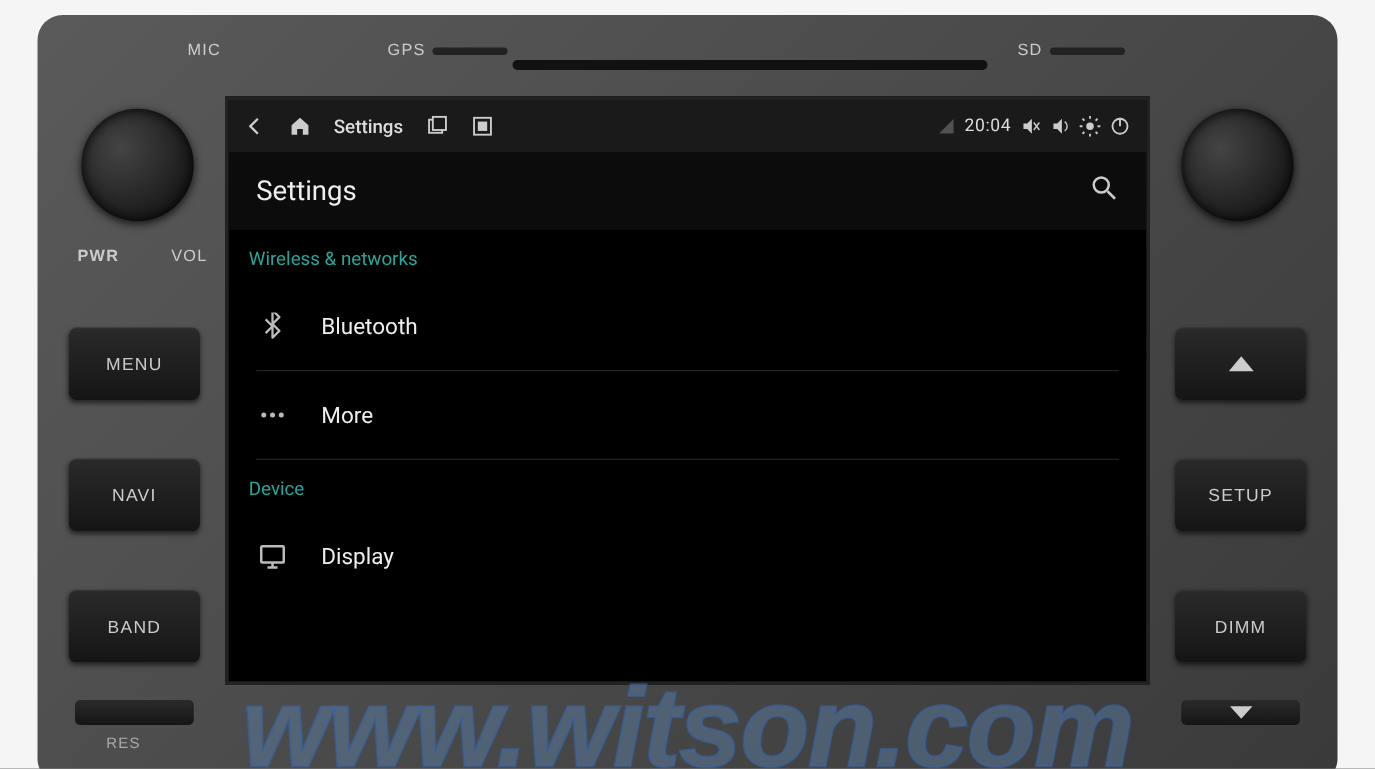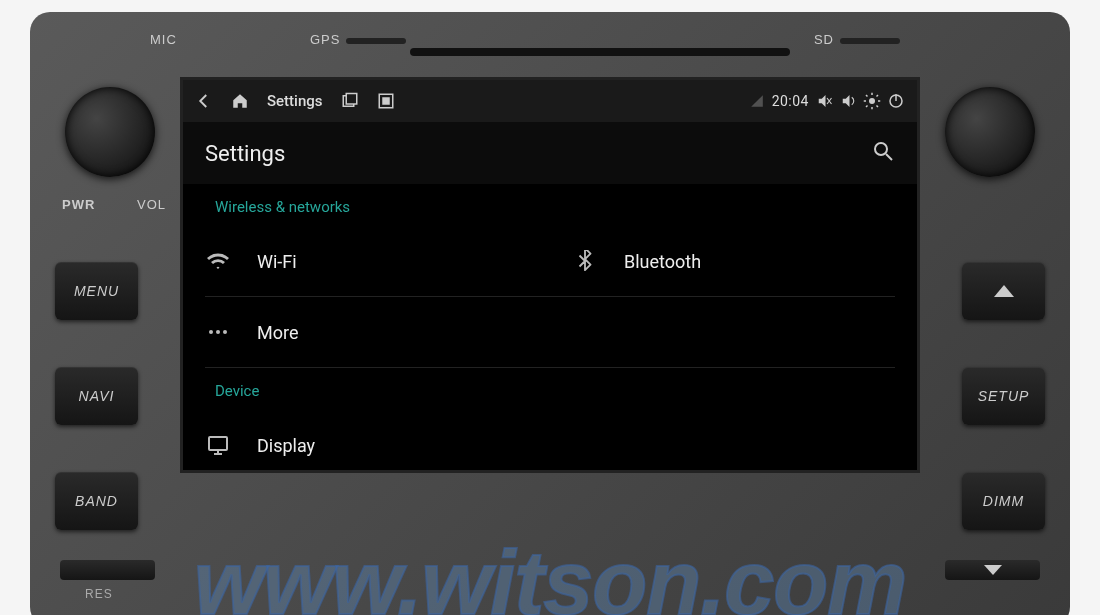--- a/index.html
+++ b/index.html
@@ -41,51 +41,50 @@
   background: radial-gradient(circle at 35% 35%, #444, #0a0a0a);
   box-shadow: inset 0 0 10px #000, 0 2px 8px rgba(0,0,0,0.8);
 }
 .knob-left { left: 35px; top: 75px; }
 .knob-right { right: 35px; top: 75px; }
 .side-label { position: absolute; color: #ccc; font-size: 13px; letter-spacing: 1px; }
 .pwr-lbl { left: 32px; top: 185px; font-weight: bold; }
 .vol-lbl { left: 107px; top: 185px; }
 .phys-btn {
   position: absolute;
-  width: 83px;
+  width: 105px;
   height: 58px;
   background: linear-gradient(180deg, #2a2a2a, #151515);
   border-radius: 6px;
   color: #ccc;
   font-size: 14px;
   display: flex;
   align-items: center;
   justify-content: center;
   letter-spacing: 1px;
   box-shadow: inset 0 1px 0 rgba(255,255,255,0.05), 0 2px 4px rgba(0,0,0,0.6);
-  font-style: italic;
 }
 .btn-menu { left: 25px; top: 250px; }
 .btn-navi { left: 25px; top: 355px; }
 .btn-band { left: 25px; top: 460px; }
 .btn-up { right: 25px; top: 250px; }
 .btn-setup { right: 25px; top: 355px; }
 .btn-dimm { right: 25px; top: 460px; }
 .res-lbl { position: absolute; left: 55px; top: 575px; color: #aaa; font-size: 12px; letter-spacing: 1px; }
 .thin-btn { position: absolute; left: 30px; top: 548px; width: 95px; height: 20px; background: linear-gradient(180deg,#2a2a2a,#151515); border-radius: 4px; }
 .triangle { width: 0; height: 0; border-left: 10px solid transparent; border-right: 10px solid transparent; border-bottom: 12px solid #ccc; }
 .thin-btn-r { position: absolute; right: 30px; top: 548px; width: 95px; height: 20px; background: linear-gradient(180deg,#2a2a2a,#151515); border-radius: 4px; display: flex; align-items: center; justify-content: center; }
 .tri-down { width: 0; height: 0; border-left: 9px solid transparent; border-right: 9px solid transparent; border-top: 10px solid #ccc; }
 
 .screen {
   position: absolute;
   left: 150px;
   top: 65px;
   width: 740px;
-  height: 396px;
+  height: 471px;
   background: #000;
   border: 3px solid #222;
   overflow: hidden;
   font-family: Roboto, Arial, sans-serif;
 }
 .statusbar {
   height: 42px;
   background: #1a1a1a;
   display: flex;
   align-items: center;
@@ -108,21 +107,21 @@
   color: #eee;
   font-size: 22px;
   background: #0c0c0c;
 }
 .header-row .title { flex: 1; }
 .search-ico { width: 24px; height: 24px; fill: #ccc; }
 .content { height: calc(100% - 104px); overflow: hidden; background: #000; }
 .section-hdr {
   color: #26a69a;
   font-size: 15px;
-  padding: 14px 32px 10px;
+  padding: 14px 16px 10px;
 }
 .row2 { display: flex; }
 .cell {
   flex: 1;
   display: flex;
   align-items: center;
   gap: 26px;
   padding: 22px 22px;
   color: #eee;
   font-size: 18px;
@@ -250,28 +249,20 @@
             <circle cx="10" cy="10" r="6" stroke="#ccc" stroke-width="2" fill="none"></circle>
             <line x1="15" y1="15" x2="21" y2="21" stroke="#ccc" stroke-width="2"></line>
           </svg>
       </span>
     </div>
 
     <div class="content">
       <div class="section-hdr">Wireless &amp; networks</div>
 
       <div class="row2">
-        <div class="cell">
-          <span class="ico">
-            <svg viewBox="0 0 24 24" width="24" height="24">
-                <path d="M12 20l-1.5-1.5a2 2 0 013 0L12 20zm-5-5l-2-2a10 10 0 0114 0l-2 2a7 7 0 00-10 0zm-4-4l-2-2a16 16 0 0122 0l-2 2a13 13 0 00-18 0z" fill="#bbb"></path>
-              </svg>
-          </span>
-          <span>Wi-Fi</span>
-        </div>
         <div class="cell">
           <span class="ico">
             <svg viewBox="0 0 24 24" width="22" height="22">
                 <path d="M12 2v20l6-6-6-6 6-6-6-6zm0 10L6 6m6 6l-6 6" stroke="#bbb" stroke-width="2" fill="none" stroke-linejoin="round"></path>
               </svg>
           </span>
           <span>Bluetooth</span>
         </div>
       </div>
       <div class="divider"></div>

